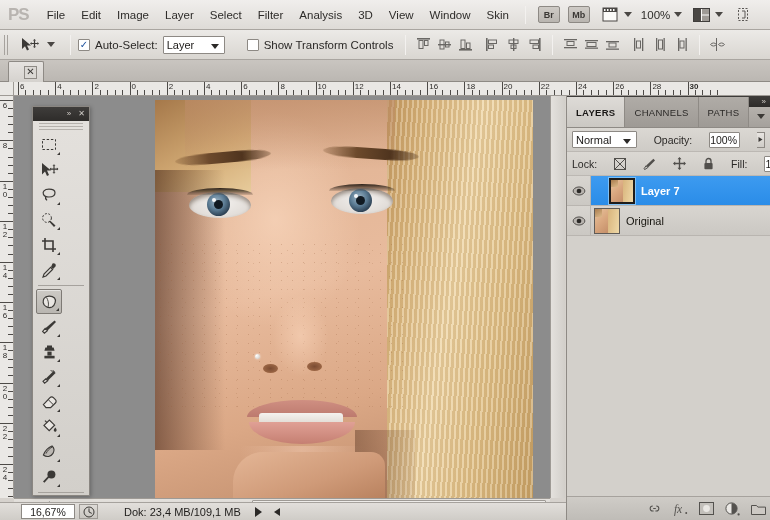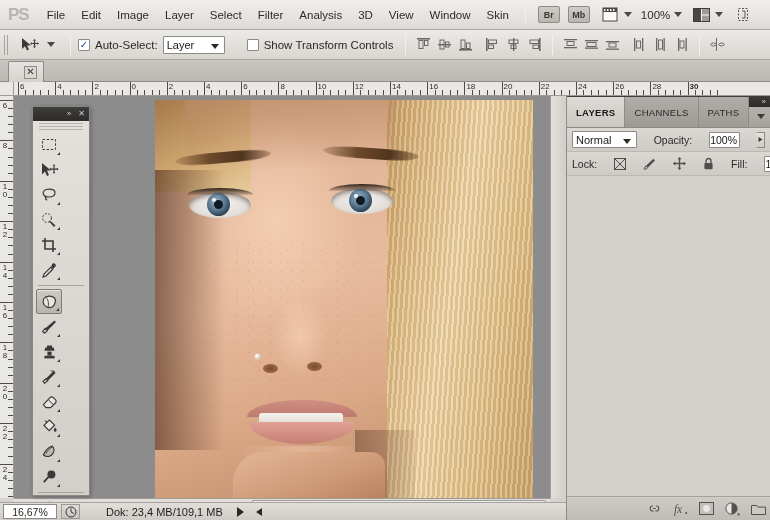--- a/index.html
+++ b/index.html
@@ -465,21 +465,21 @@
   }
 
   
   #statusbar {
     position: absolute; left: 0; top: 502px; width: 566px; height: 18px;
     background: linear-gradient(#e2dfdb,#cfccc7);
     border-top: 1px solid #a6a29d;
     display: flex; align-items: center; font-size: 10.5px; color: #1f1d1b;
   }
   #zoom-field {
-    width: 54px; height: 15px; margin-left: 3px;
+    width: 54px; height: 15px; margin-left: 21px;
     background: #fff; border: 1px solid #8d8984;
     display: flex; align-items: center; justify-content: center;
     font-size: 10.5px;
   }
   #clock-btn {
     width: 19px; height: 15px; margin-left: 4px;
     border: 1px solid #9e9a95; background: linear-gradient(#dedbd7,#c9c6c1);
     display: flex; align-items: center; justify-content: center;
   }
   #doc-info { margin-left: 26px; font-size: 11px; }
@@ -1079,22 +1079,51 @@
     <div class="stepper">
       <svg width="7" height="7" viewBox="0 0 7 7">
           <path d="M1.5 1 L5.5 3.5 L1.5 6Z" fill="#3b3936"></path>
         </svg>
     </div>
   </div>
 
   <div id="layer-list">
 
 
-
-
+    <div class="layer selected">
+      <div class="eye-cell">
+        <svg class="disc" width="15" height="11" viewBox="0 0 15 11">
+            <path d="M7.5 1 C11 1 14 3.4 14 5.5 C14 7.6 11 10 7.5 10 C4 10 1 7.6 1 5.5 C1 3.4 4 1 7.5 1Z" fill="#b8b4af" stroke="#3b3936" stroke-width=".9"></path>
+            <circle cx="7.5" cy="5.5" r="2.6" fill="#2b2927"></circle>
+          </svg>
+      </div>
+      <div style="width:16px"></div>
+      <div class="thumb">
+        <div class="th-face"></div>
+        <div class="th-hair"></div>
+        <div class="th-hair2"></div>
+      </div>
+      <span class="lname">Layer 7</span>
+    </div>
+
+
+    <div class="layer">
+      <div class="eye-cell">
+        <svg class="disc" width="15" height="11" viewBox="0 0 15 11">
+            <path d="M7.5 1 C11 1 14 3.4 14 5.5 C14 7.6 11 10 7.5 10 C4 10 1 7.6 1 5.5 C1 3.4 4 1 7.5 1Z" fill="#b8b4af" stroke="#3b3936" stroke-width=".9"></path>
+            <circle cx="7.5" cy="5.5" r="2.6" fill="#2b2927"></circle>
+          </svg>
+      </div>
+      <div class="thumb" style="margin-left:3px">
+        <div class="th-face"></div>
+        <div class="th-hair"></div>
+        <div class="th-hair2"></div>
+      </div>
+      <span class="lname">Original</span>
+    </div>
   </div>
 
   <div id="panel-footer">
     <div class="foot-icon">
       <svg width="17" height="9" viewBox="0 0 17 9">
           <path d="M7 4.5 h3" stroke="#3b3936" stroke-width="1.2"></path>
           <path d="M6.5 1.6 a2.9 2.9 0 0 0 0 5.8 h1" fill="none" stroke="#3b3936" stroke-width="1.2"></path>
           <path d="M10.5 1.6 a2.9 2.9 0 0 1 0 5.8 h-1" fill="none" stroke="#3b3936" stroke-width="1.2"></path>
         </svg>
     </div>

